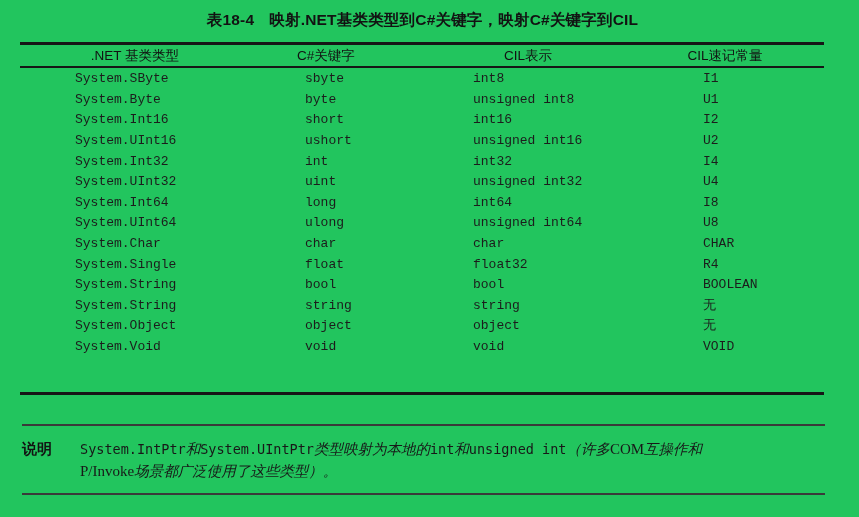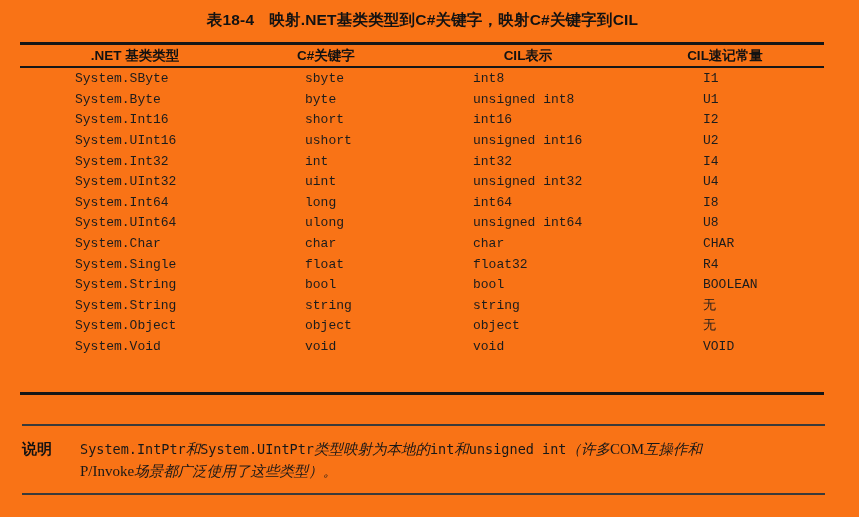--- a/index.html
+++ b/index.html
@@ -1,18 +1,18 @@
 <!DOCTYPE html>
 <html><head>
 <meta charset="utf-8">
 <style>
   html, body { margin:0; padding:0; background:#fdfdfd; }
   .page {
     position:relative; width:859px; height:517px;
-    background:#f97316; color:#1a1a1a; overflow:hidden;
+    background:#22c55e; color:#1a1a1a; overflow:hidden;
     font-family:"DejaVu Sans Mono", monospace;
   }
   
   .caption {
     position:absolute; top:10px; left:0; right:14px; text-align:center;
     font-family:"Liberation Sans", sans-serif; font-weight:700;
     font-size:15.5px; color:#121212; white-space:nowrap; letter-spacing:.2px;
   }
   .caption .num { margin-right:15px; }
   
@@ -20,21 +20,21 @@
   .rule-top    { left:20px; top:42px;  width:804px; height:3px; }
   .rule-head   { left:20px; top:66px;  width:804px; height:2px; }
   .rule-bottom { left:20px; top:392px; width:804px; height:3px; }
   .rule-note   { position:absolute; left:22px; width:803px; height:2px; background:#3a3a3a; }
   .rn-top    { top:424px; }
   .rn-bottom { top:493px; }
   
   .thead { position:absolute; top:45px; left:0; right:0; height:21px; }
   .h {
     position:absolute; top:0; line-height:21px; transform:translateX(-50%);
-    font-family:"Liberation Sans", sans-serif; font-weight:700;
+    font-family:"Liberation Sans", sans-serif; font-weight:400;
     font-size:13.5px; color:#121212; white-space:nowrap;
   }
   .h1 { left:135px; } .h2 { left:326px; } .h3 { left:528px; } .h4 { left:725px;text-align:center; }
   
   .tbody { position:absolute; top:68px; left:0; right:0; }
   .row { position:relative; height:20.6px; }
   .row.gap { }
   .c {
     position:absolute; top:50%; transform:translateY(-50%);
     font-family:Liberation Mono, monospace; font-size:13px;

